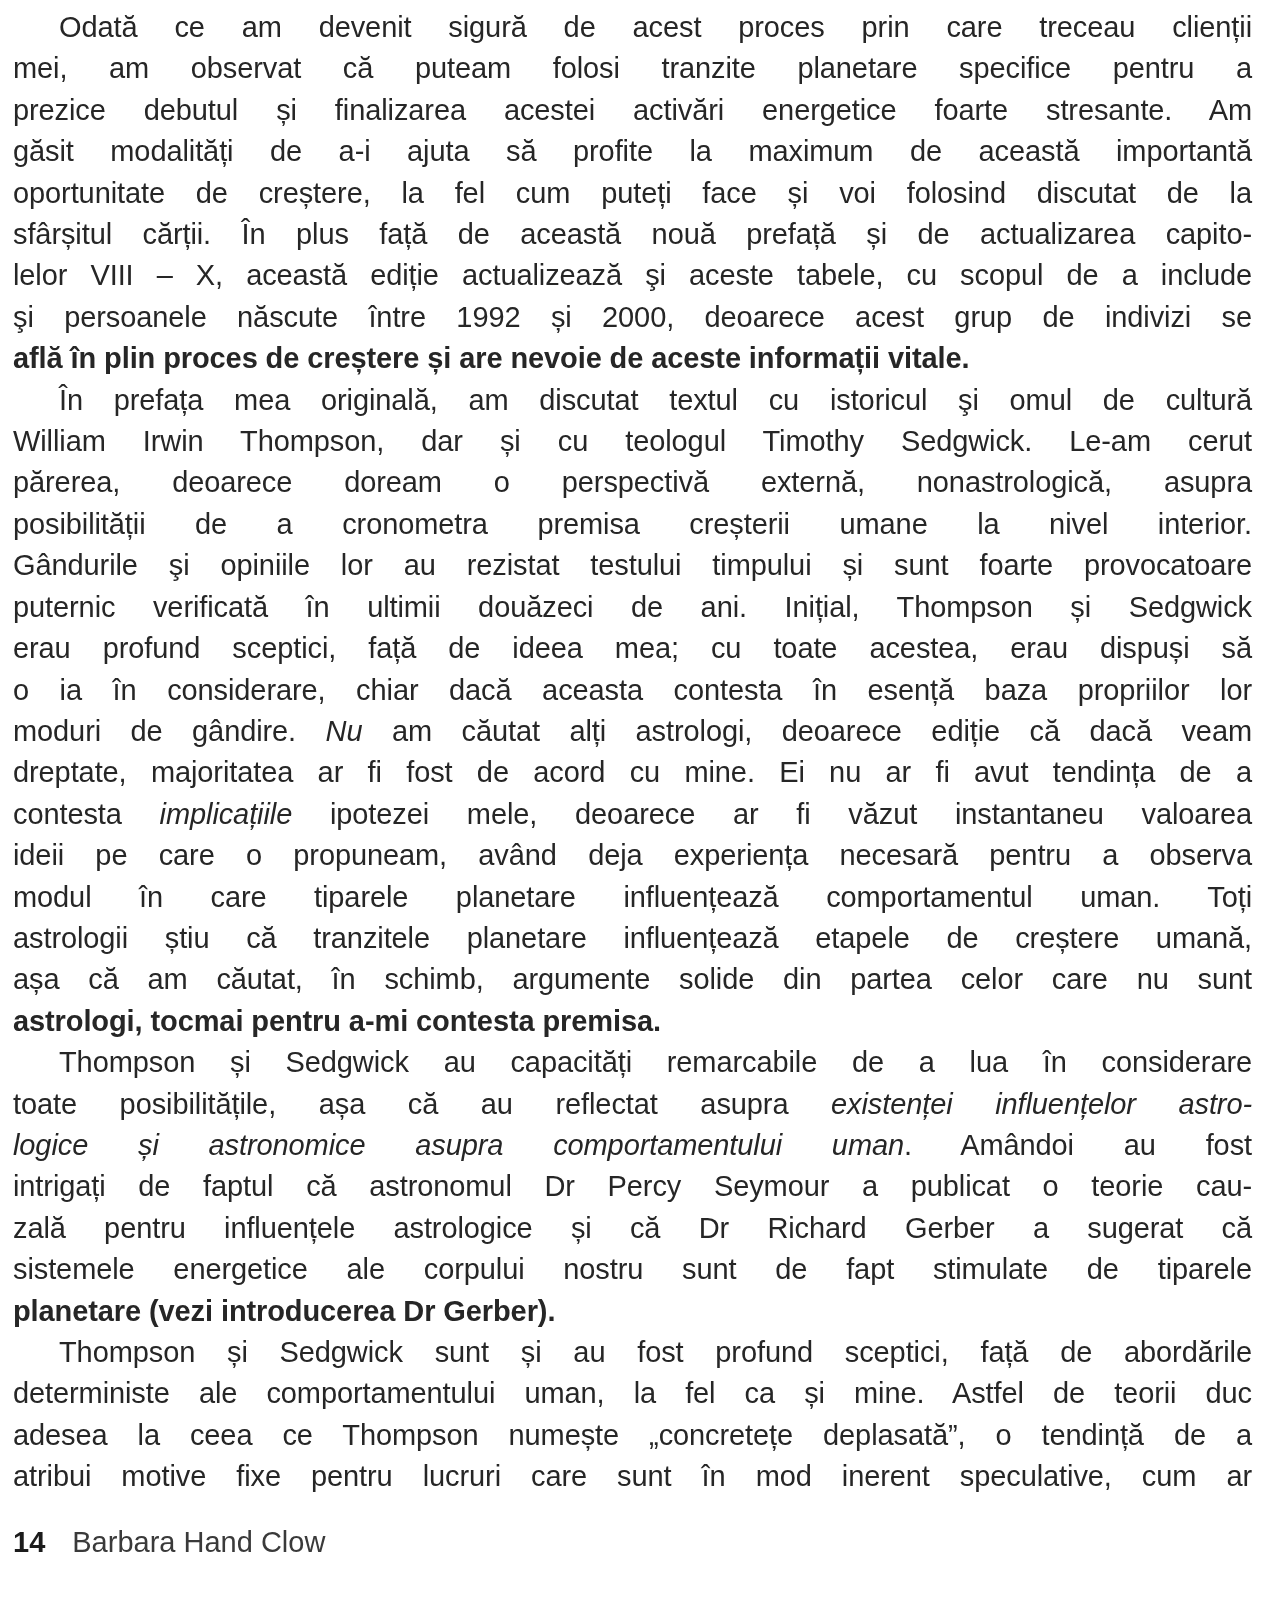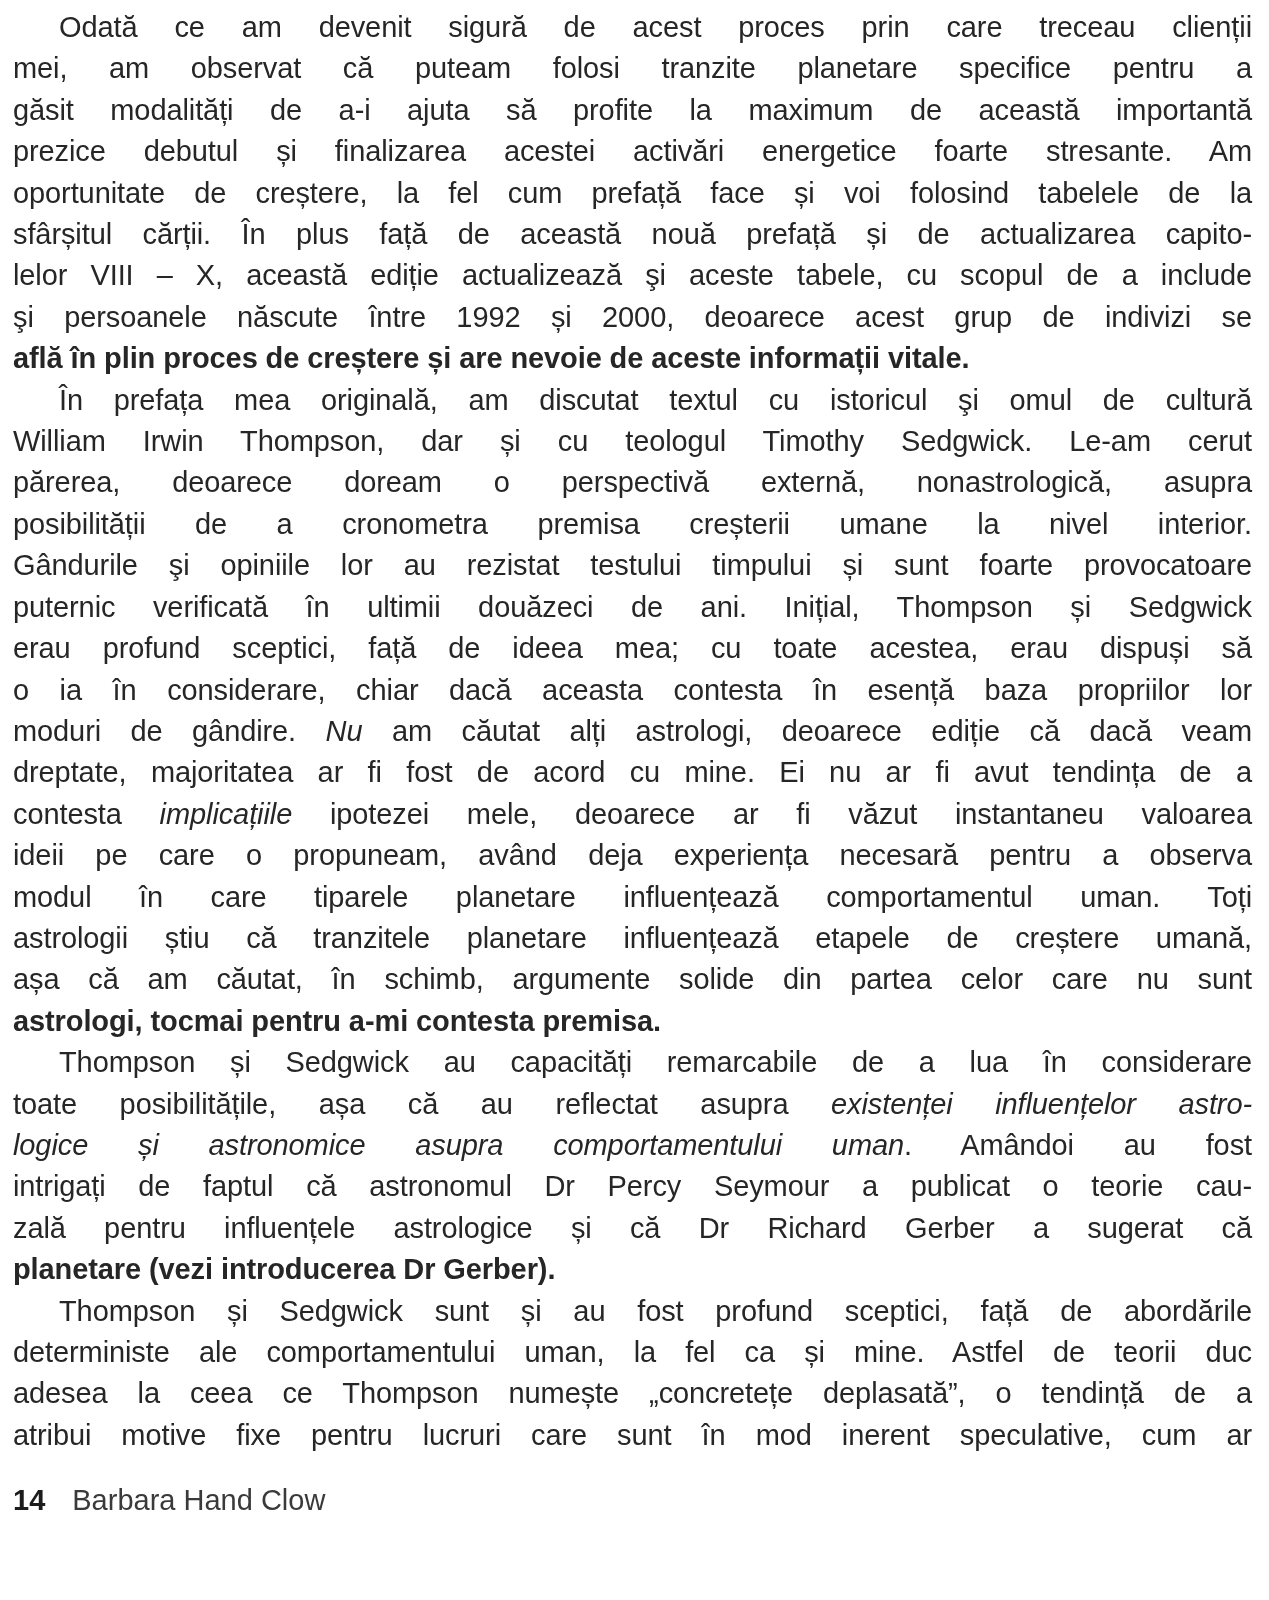--- a/index.html
+++ b/index.html
@@ -49,23 +49,23 @@
   }
 </style>
 </head>
 <body>
 
 <div class="page">
   <div id="text-block">
       <div class="paragraph">
         <div class="line indent"><span>Odată ce am devenit sigură de acest proces prin care treceau clienții</span></div>
         <div class="line"><span>mei, am observat că puteam folosi tranzite planetare specifice pentru a</span></div>
+        <div class="line"><span>prezice debutul și finalizarea acestei activări energetice foarte stresante. Am</span></div>
         <div class="line"><span>găsit modalități de a-i ajuta să profite la maximum de această importantă</span></div>
-        <div class="line"><span>prezice debutul și finalizarea acestei activări energetice foarte stresante. Am</span></div>
-        <div class="line"><span>oportunitate de creștere, la fel cum prefață face și voi folosind tabelele de la</span></div>
+        <div class="line"><span>oportunitate de creștere, la fel cum puteți face și voi folosind discutat de la</span></div>
         <div class="line"><span>sfârșitul cărții. În plus față de această nouă prefață și de actualizarea capito-</span></div>
         <div class="line"><span>lelor VIII – X, această ediție actualizează şi aceste tabele, cu scopul de a include</span></div>
         <div class="line"><span>şi persoanele născute între 1992 și 2000, deoarece acest grup de indivizi se</span></div>
         <div class="line end"><span>află în plin proces de creștere și are nevoie de aceste informații vitale.</span></div>
       </div>
       <div class="paragraph">
         <div class="line indent"><span>În prefața mea originală, am discutat textul cu istoricul şi omul de cultură</span></div>
         <div class="line"><span>William Irwin Thompson, dar și cu teologul Timothy Sedgwick. Le-am cerut</span></div>
         <div class="line"><span>părerea, deoarece doream o perspectivă externă, nonastrologică, asupra</span></div>
         <div class="line"><span>posibilității de a cronometra premisa creșterii umane la nivel interior.</span></div>
@@ -81,20 +81,21 @@
         <div class="line"><span>astrologii știu că tranzitele planetare influențează etapele de creștere umană,</span></div>
         <div class="line"><span>așa că am căutat, în schimb, argumente solide din partea celor care nu sunt</span></div>
         <div class="line end"><span>astrologi, tocmai pentru a-mi contesta premisa.</span></div>
       </div>
       <div class="paragraph">
         <div class="line indent"><span>Thompson și Sedgwick au capacități remarcabile de a lua în considerare</span></div>
         <div class="line"><span>toate posibilitățile, așa că au reflectat asupra </span><em>existenței influențelor astro-</em></div>
         <div class="line"><em>logice și astronomice asupra comportamentului uman</em><span>. Amândoi au fost</span></div>
         <div class="line"><span>intrigați de faptul că astronomul Dr Percy Seymour a publicat o teorie cau-</span></div>
         <div class="line"><span>zală pentru influențele astrologice și că Dr Richard Gerber a sugerat că</span></div>
+        <div class="line"><span>sistemele energetice ale corpului nostru sunt de fapt stimulate de tiparele</span></div>
         <div class="line end"><span>planetare (vezi introducerea Dr Gerber).</span></div>
       </div>
       <div class="paragraph">
         <div class="line indent"><span>Thompson și Sedgwick sunt și au fost profund sceptici, față de abordările</span></div>
         <div class="line"><span>deterministe ale comportamentului uman, la fel ca și mine. Astfel de teorii duc</span></div>
         <div class="line"><span>adesea la ceea ce Thompson numește „concretețe deplasată”, o tendință de a</span></div>
         <div class="line"><span>atribui motive fixe pentru lucruri care sunt în mod inerent speculative, cum ar</span></div>
       </div>
     </div>
   <div class="footer">

